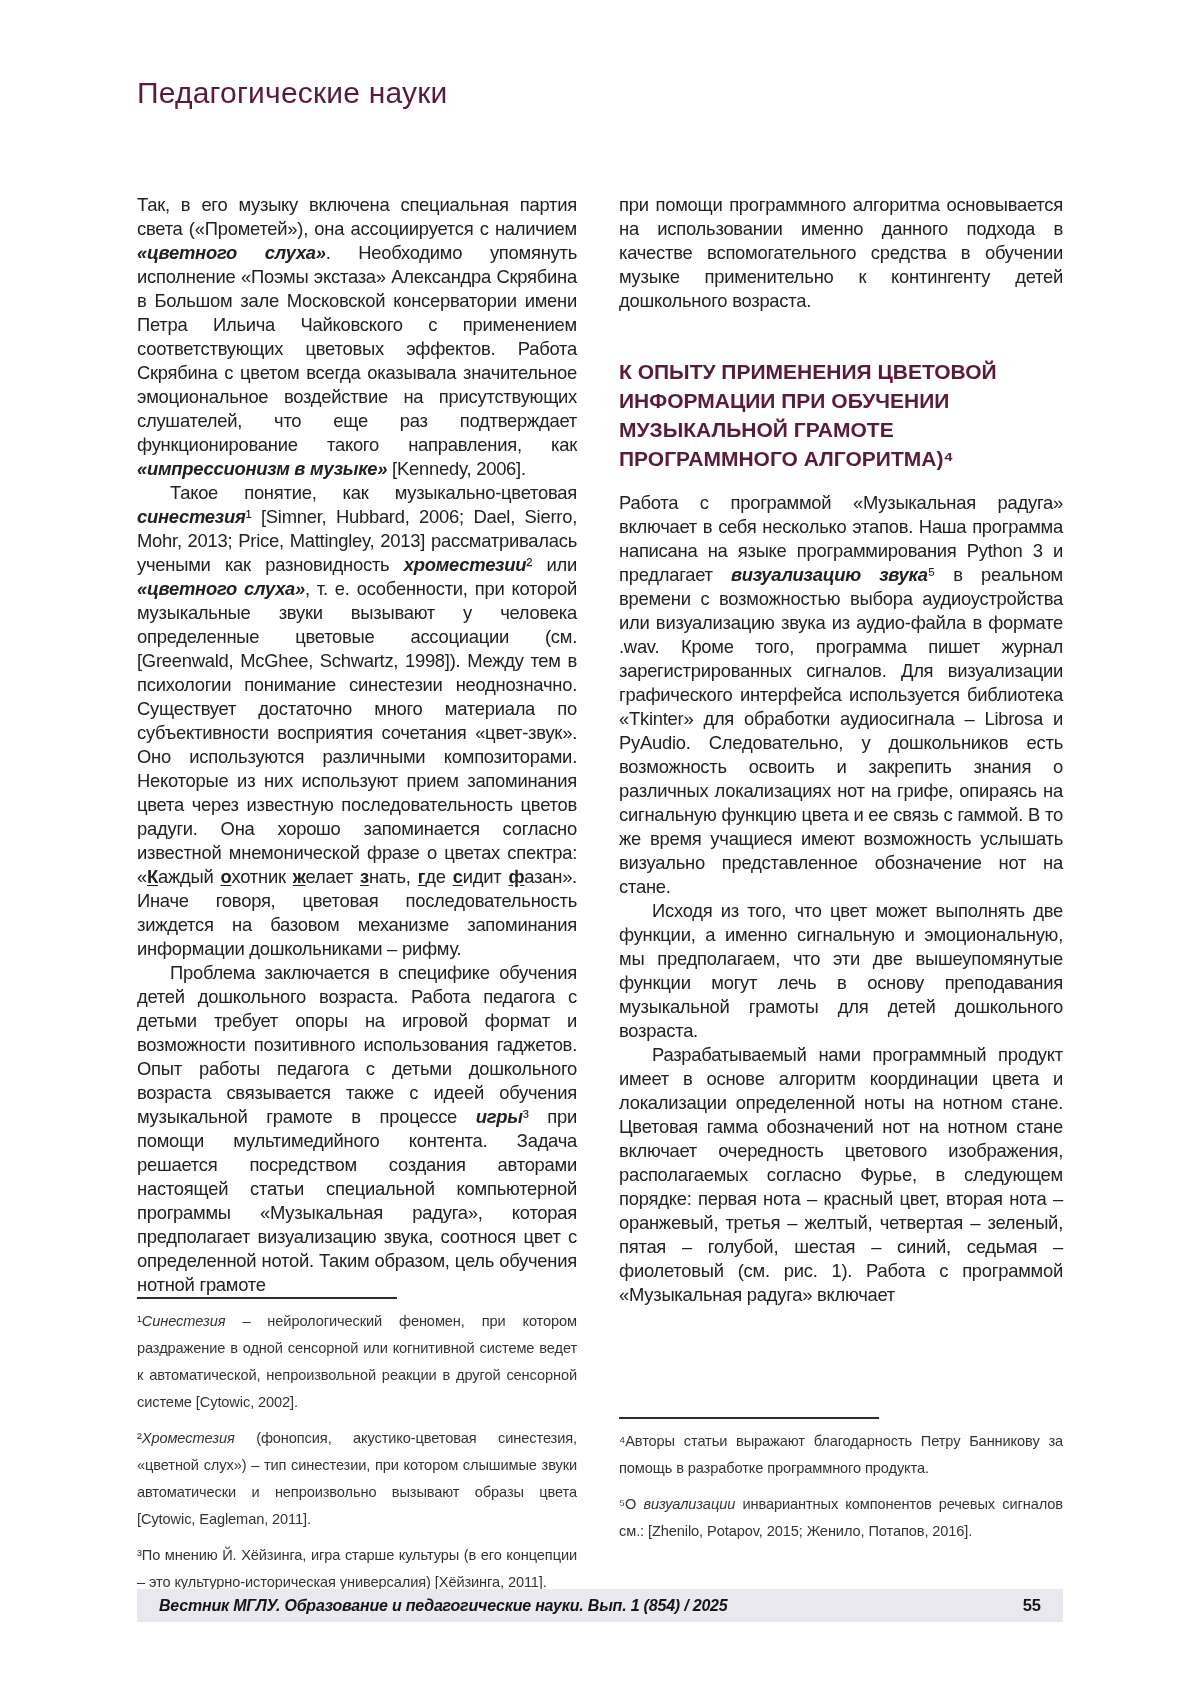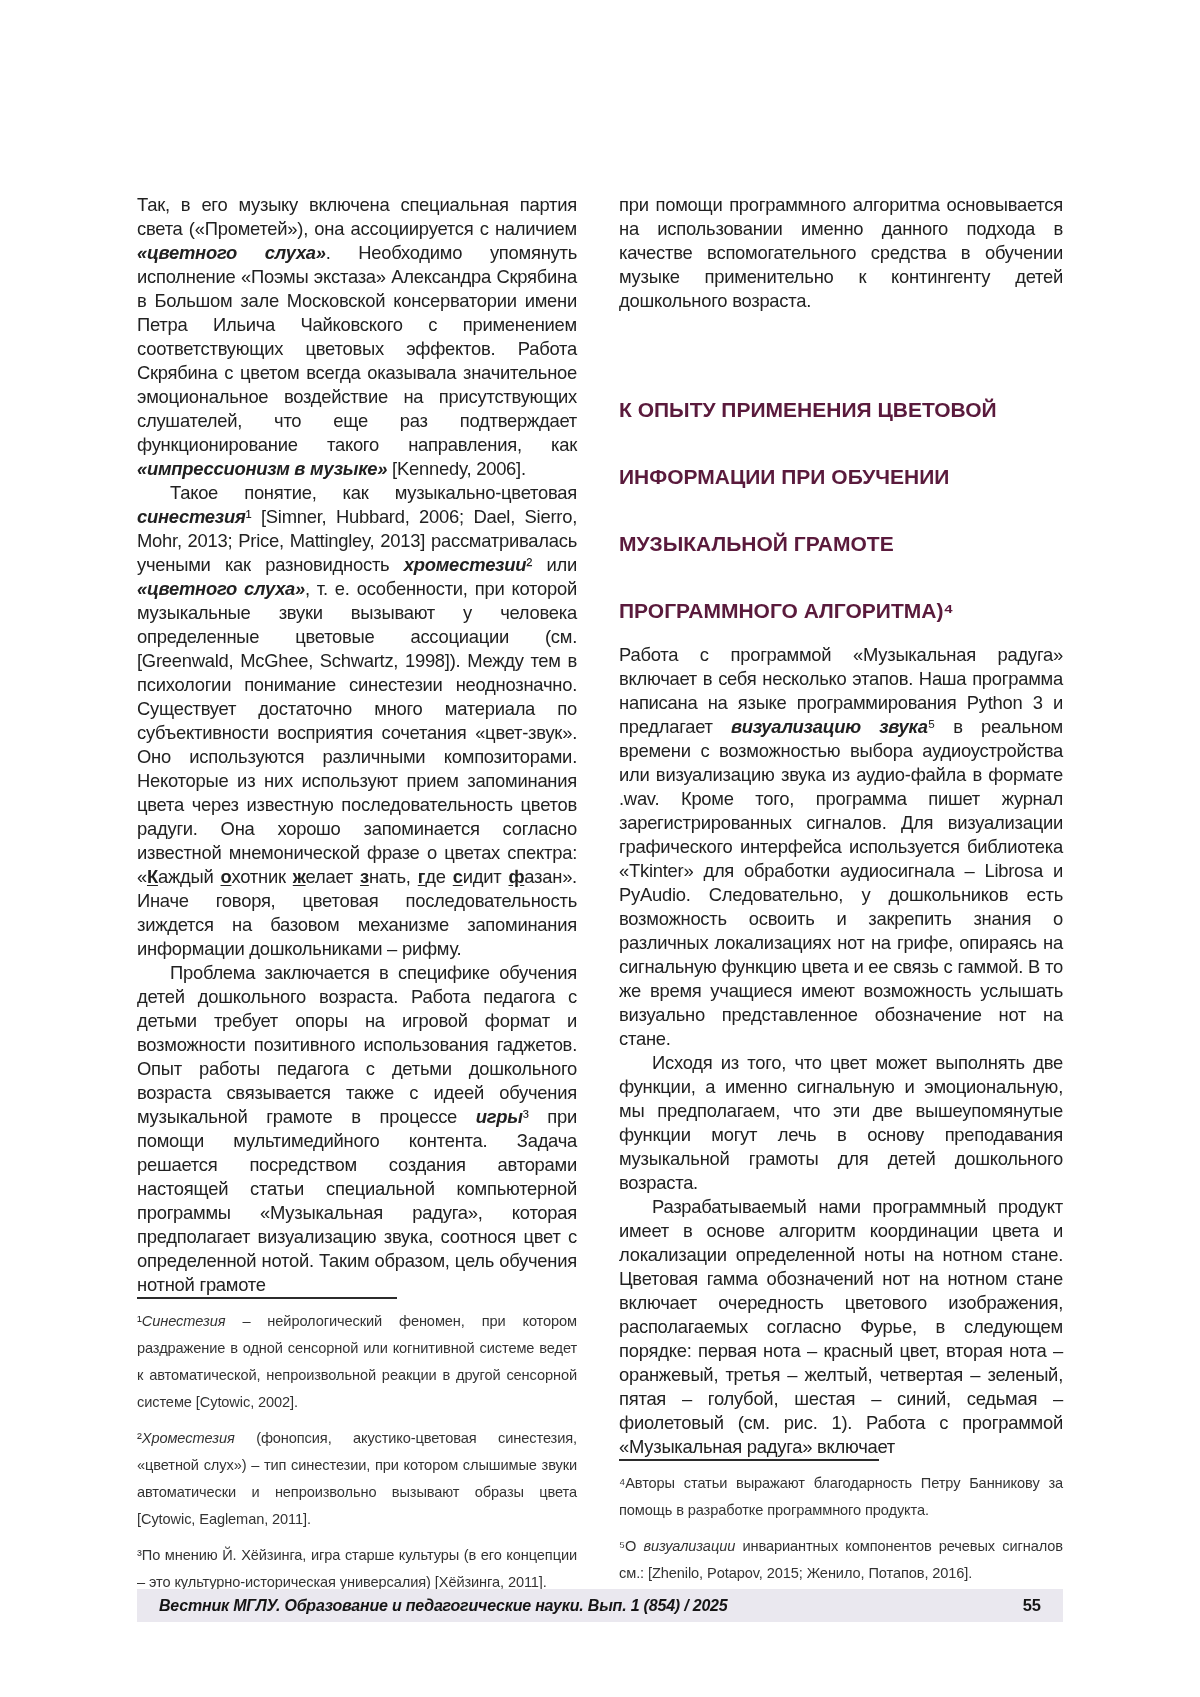--- a/index.html
+++ b/index.html
@@ -56,21 +56,21 @@
   .body-text p.indent{text-indent:33px;}
 
   .article-heading{
     margin:44px 0 18px 0;
     font-size:21px;
     line-height:29px;
     font-weight:bold;
     color:var(--accent);
     letter-spacing:0;
   }
-  .article-heading div{white-space:nowrap;margin-top:38px;}
+  .article-heading div{white-space:nowrap;}
 
   .footnote-block{margin-top:auto;}
   .footnote-rule{
     width:260px;
     border-top:2px solid #2b2b2b;
     margin:0 0 9px 0;
   }
   .footnotes p{
     margin:0 0 9px 0;
     font-size:14.6px;
@@ -107,20 +107,21 @@
     font-weight:bold;
     font-size:16.5px;
     color:#151515;
   }
 </style>
 </head>
 <body>
 
 <div class="page">
 
+  <h1 class="section-header">Педагогические науки</h1>
 
   <div class="columns">
 
     <div class="col col-left">
       <div class="body-text">
           <p><span>Так, в его музыку включена специальная партия света («Прометей»), она ассоциируется с наличием </span><span class="rs-bi">«цветного слуха»</span><span>. Необходимо упомянуть исполнение «Поэмы экстаза» Александра Скрябина в Большом зале Московской консерватории имени Петра Ильича Чайковского с применением соответствующих цветовых эффектов. Работа Скрябина с цветом всегда оказывала значительное эмоциональное воздействие на присутствующих слушателей, что еще раз подтверждает функционирование такого направления, как </span><span class="rs-bi">«импрессионизм в музыке»</span><span> [Kennedy, 2006].</span></p>
           <p class="indent"><span>Такое понятие, как музыкально-цветовая </span><span class="rs-bi">синестезия</span><span>¹ [Simner, Hubbard, 2006; Dael, Sierro, Mohr, 2013; Price, Mattingley, 2013] рассматривалась учеными как разновидность </span><span class="rs-bi">хроместезии</span><span>² или </span><span class="rs-bi">«цветного слуха»</span><span>, т. е. особенности, при которой музыкальные звуки вызывают у человека определенные цветовые ассоциации (см. [Greenwald, McGhee, Schwartz, 1998]). Между тем в психологии понимание синестезии неоднозначно. Существует достаточно много материала по субъективности восприятия сочетания «цвет-звук». Оно используются различными композиторами. Некоторые из них используют прием запоминания цвета через известную последовательность цветов радуги. Она хорошо запоминается согласно известной мнемонической фразе о цветах спектра: «</span><span class="rs-bu">К</span><span>аждый </span><span class="rs-bu">о</span><span>хотник </span><span class="rs-bu">ж</span><span>елает </span><span class="rs-bu">з</span><span>нать, </span><span class="rs-bu">г</span><span>де </span><span class="rs-bu">с</span><span>идит </span><span class="rs-bu">ф</span><span>азан». Иначе говоря, цветовая последовательность зиждется на базовом механизме запоминания информации дошкольниками – рифму.</span></p>
           <p class="indent"><span>Проблема заключается в специфике обучения детей дошкольного возраста. Работа педагога с детьми требует опоры на игровой формат и возможности позитивного использования гаджетов. Опыт работы педагога с детьми дошкольного возраста связывается также с идеей обучения музыкальной грамоте в процессе </span><span class="rs-bi">игры</span><span>³ при помощи мультимедийного контента. Задача решается посредством создания авторами настоящей статьи специальной компьютерной программы </span><span class="rs-b">«Музыкальная радуга»</span><span>, которая предполагает визуализацию звука, соотнося цвет с определенной нотой. Таким образом, цель обучения нотной грамоте</span></p>
         </div>
       <div class="footnote-block">

